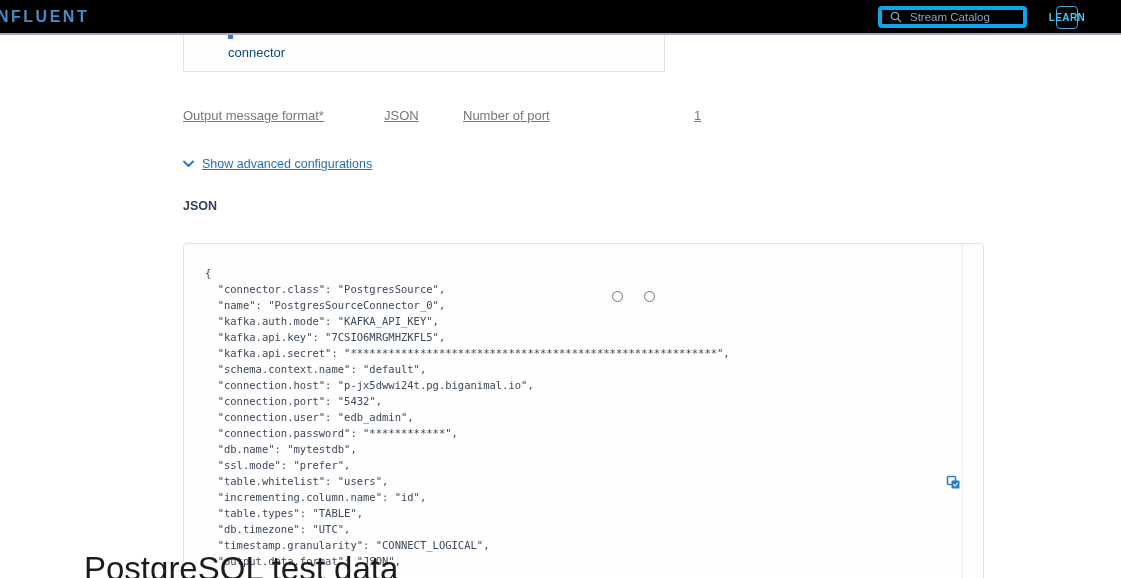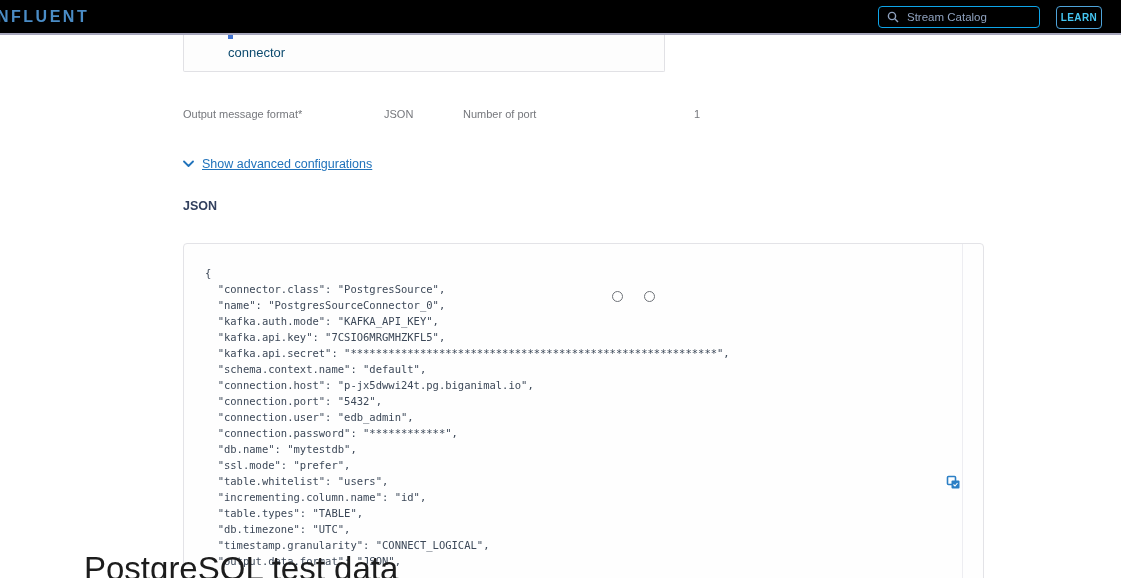--- a/index.html
+++ b/index.html
@@ -11,52 +11,52 @@
   
   .navbar{
     position:absolute;left:0;top:0;width:1121px;height:35px;
     background:#000000;border-bottom:2px solid #a6a6bb;box-sizing:border-box;
   }
   .logo{
     position:absolute;left:-3px;top:8px;
     color:#4a8cc6;font-size:16px;font-weight:600;letter-spacing:2.5px;
   }
   .search-wrap{
-    position:absolute;left:878px;top:6px;width:162px;height:22px;
-    border:1px solid #0ea5e9;border-radius:4px;box-sizing:border-box;
+    position:absolute;left:878px;top:6px;width:149px;height:22px;
+    border:4px solid #0ea5e9;border-radius:4px;box-sizing:border-box;
     display:flex;align-items:center;padding:0 8px;gap:6px;background:transparent;
   }
   .search-wrap svg{flex:0 0 auto;}
   .search-input{
     background:transparent;border:none;outline:none;width:115px;
     color:#aebdd4;font-size:11.5px;font-family:"Liberation Sans",sans-serif;
   }
   .search-input::placeholder{color:#8fa2bf;opacity:1;}
   .learn-btn{
-    position:absolute;left:1056px;top:6px;width:46px;height:23px;
+    position:absolute;left:1056px;top:6px;width:22px;height:23px;
     background:transparent;border:1.5px solid #4ea4da;border-radius:4px;
     color:#45c6f2;font-size:10px;font-weight:bold;letter-spacing:0.4px;
     font-family:"Liberation Sans",sans-serif;box-sizing:border-box;cursor:pointer;
     display:flex;align-items:center;justify-content:center;padding:0;
   }
   
   .connector-box{
     position:absolute;left:183px;top:35px;width:482px;height:37px;
     background:#fdfdfd;border:1px solid #e1e1e5;border-top:none;
     box-sizing:border-box;border-radius:0 0 2px 2px;
   }
   .connector-tick{
     position:absolute;left:228px;top:35px;width:5px;height:4px;background:#4273d2;
   }
   .connector-text{
     position:absolute;left:228px;top:45px;
     color:#0c4a6e;font-size:13px;
   }
   
-  .field-label,.field-value{position:absolute;font-size:11px;color:#75777c;}
+  .field-label,.field-value{position:absolute;font-size:13px;color:#75777c;text-decoration:underline;}
   
   .advanced-link{
     position:absolute;left:183px;top:157px;display:flex;align-items:center;gap:8px;
     color:#2173bb;font-size:12.5px;cursor:pointer;text-decoration:none;
   }
   .advanced-link .link-text{text-decoration:underline;}
   
   .json-heading{
     position:absolute;left:183px;top:199px;
     color:#32405e;font-size:12.5px;font-weight:bold;

